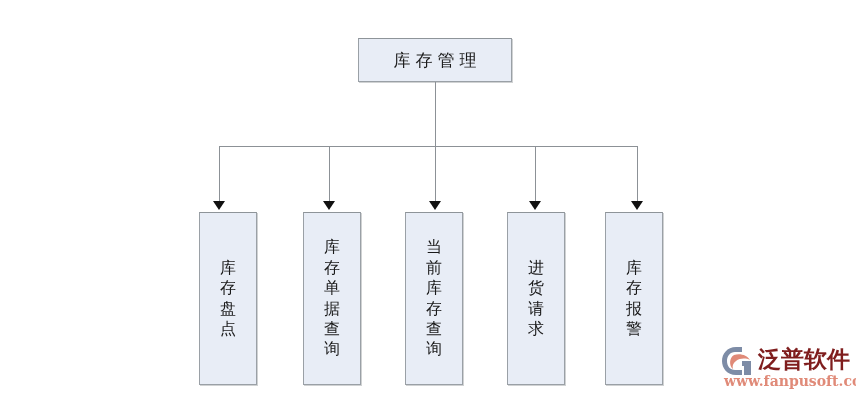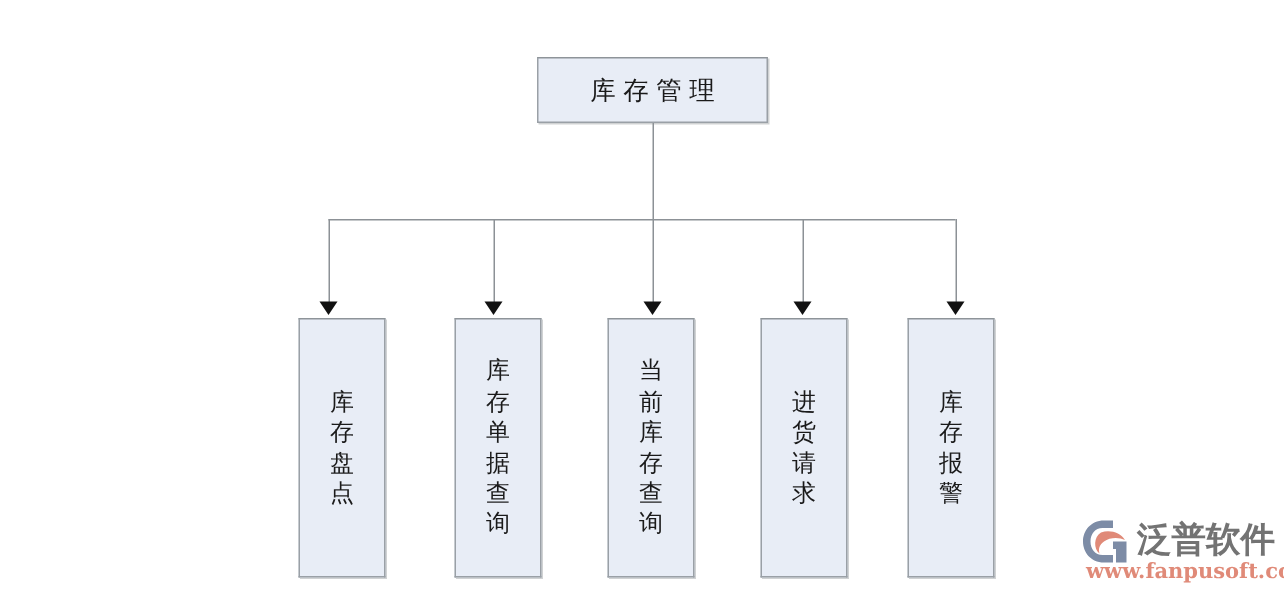--- a/index.html
+++ b/index.html
@@ -98,21 +98,21 @@
     top: 2px;
     width: 34px;
     height: 30px;
   }
   .wm-brand {
     position: absolute;
     left: 36px;
     top: 0px;
     font-size: 23px;
     font-weight: bold;
-    color: #737373;
+    color: #7f1d1d;
     letter-spacing: 0px;
     white-space: nowrap;
   }
   .wm-url {
     position: absolute;
     left: 2px;
     top: 29px;
     font-size: 14px;
     font-weight: bold;
     color: #e08a78;

